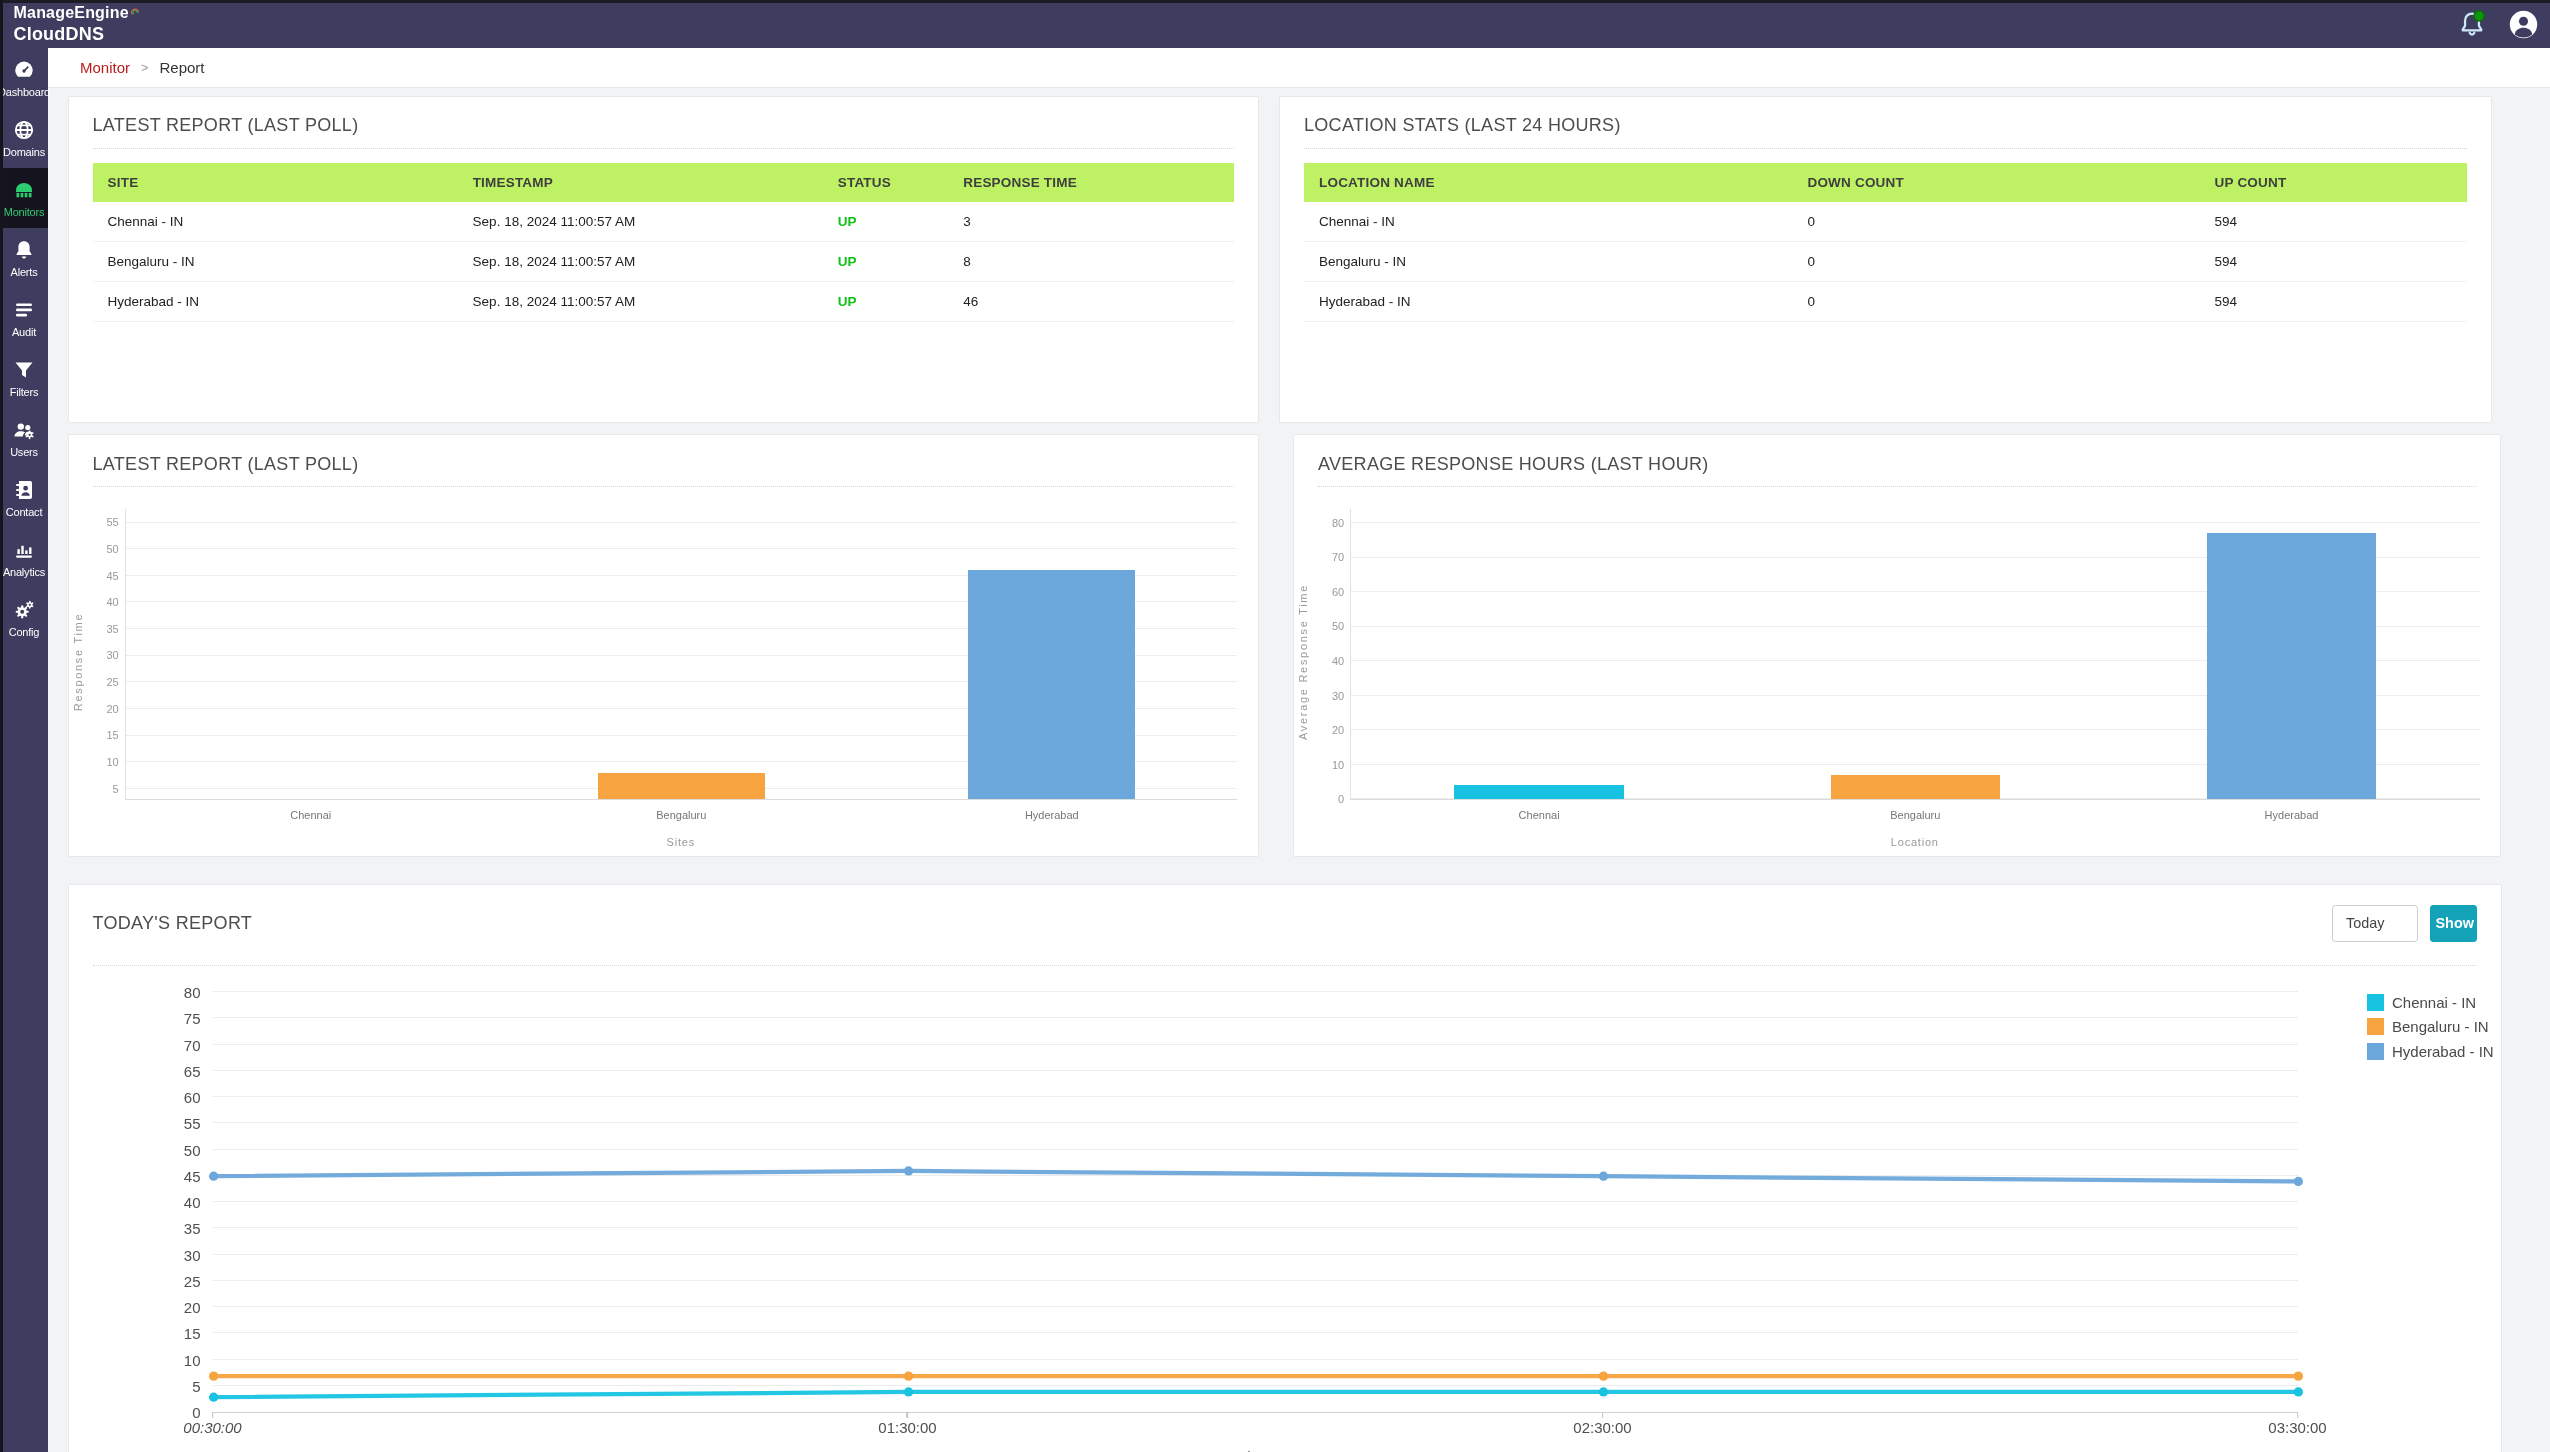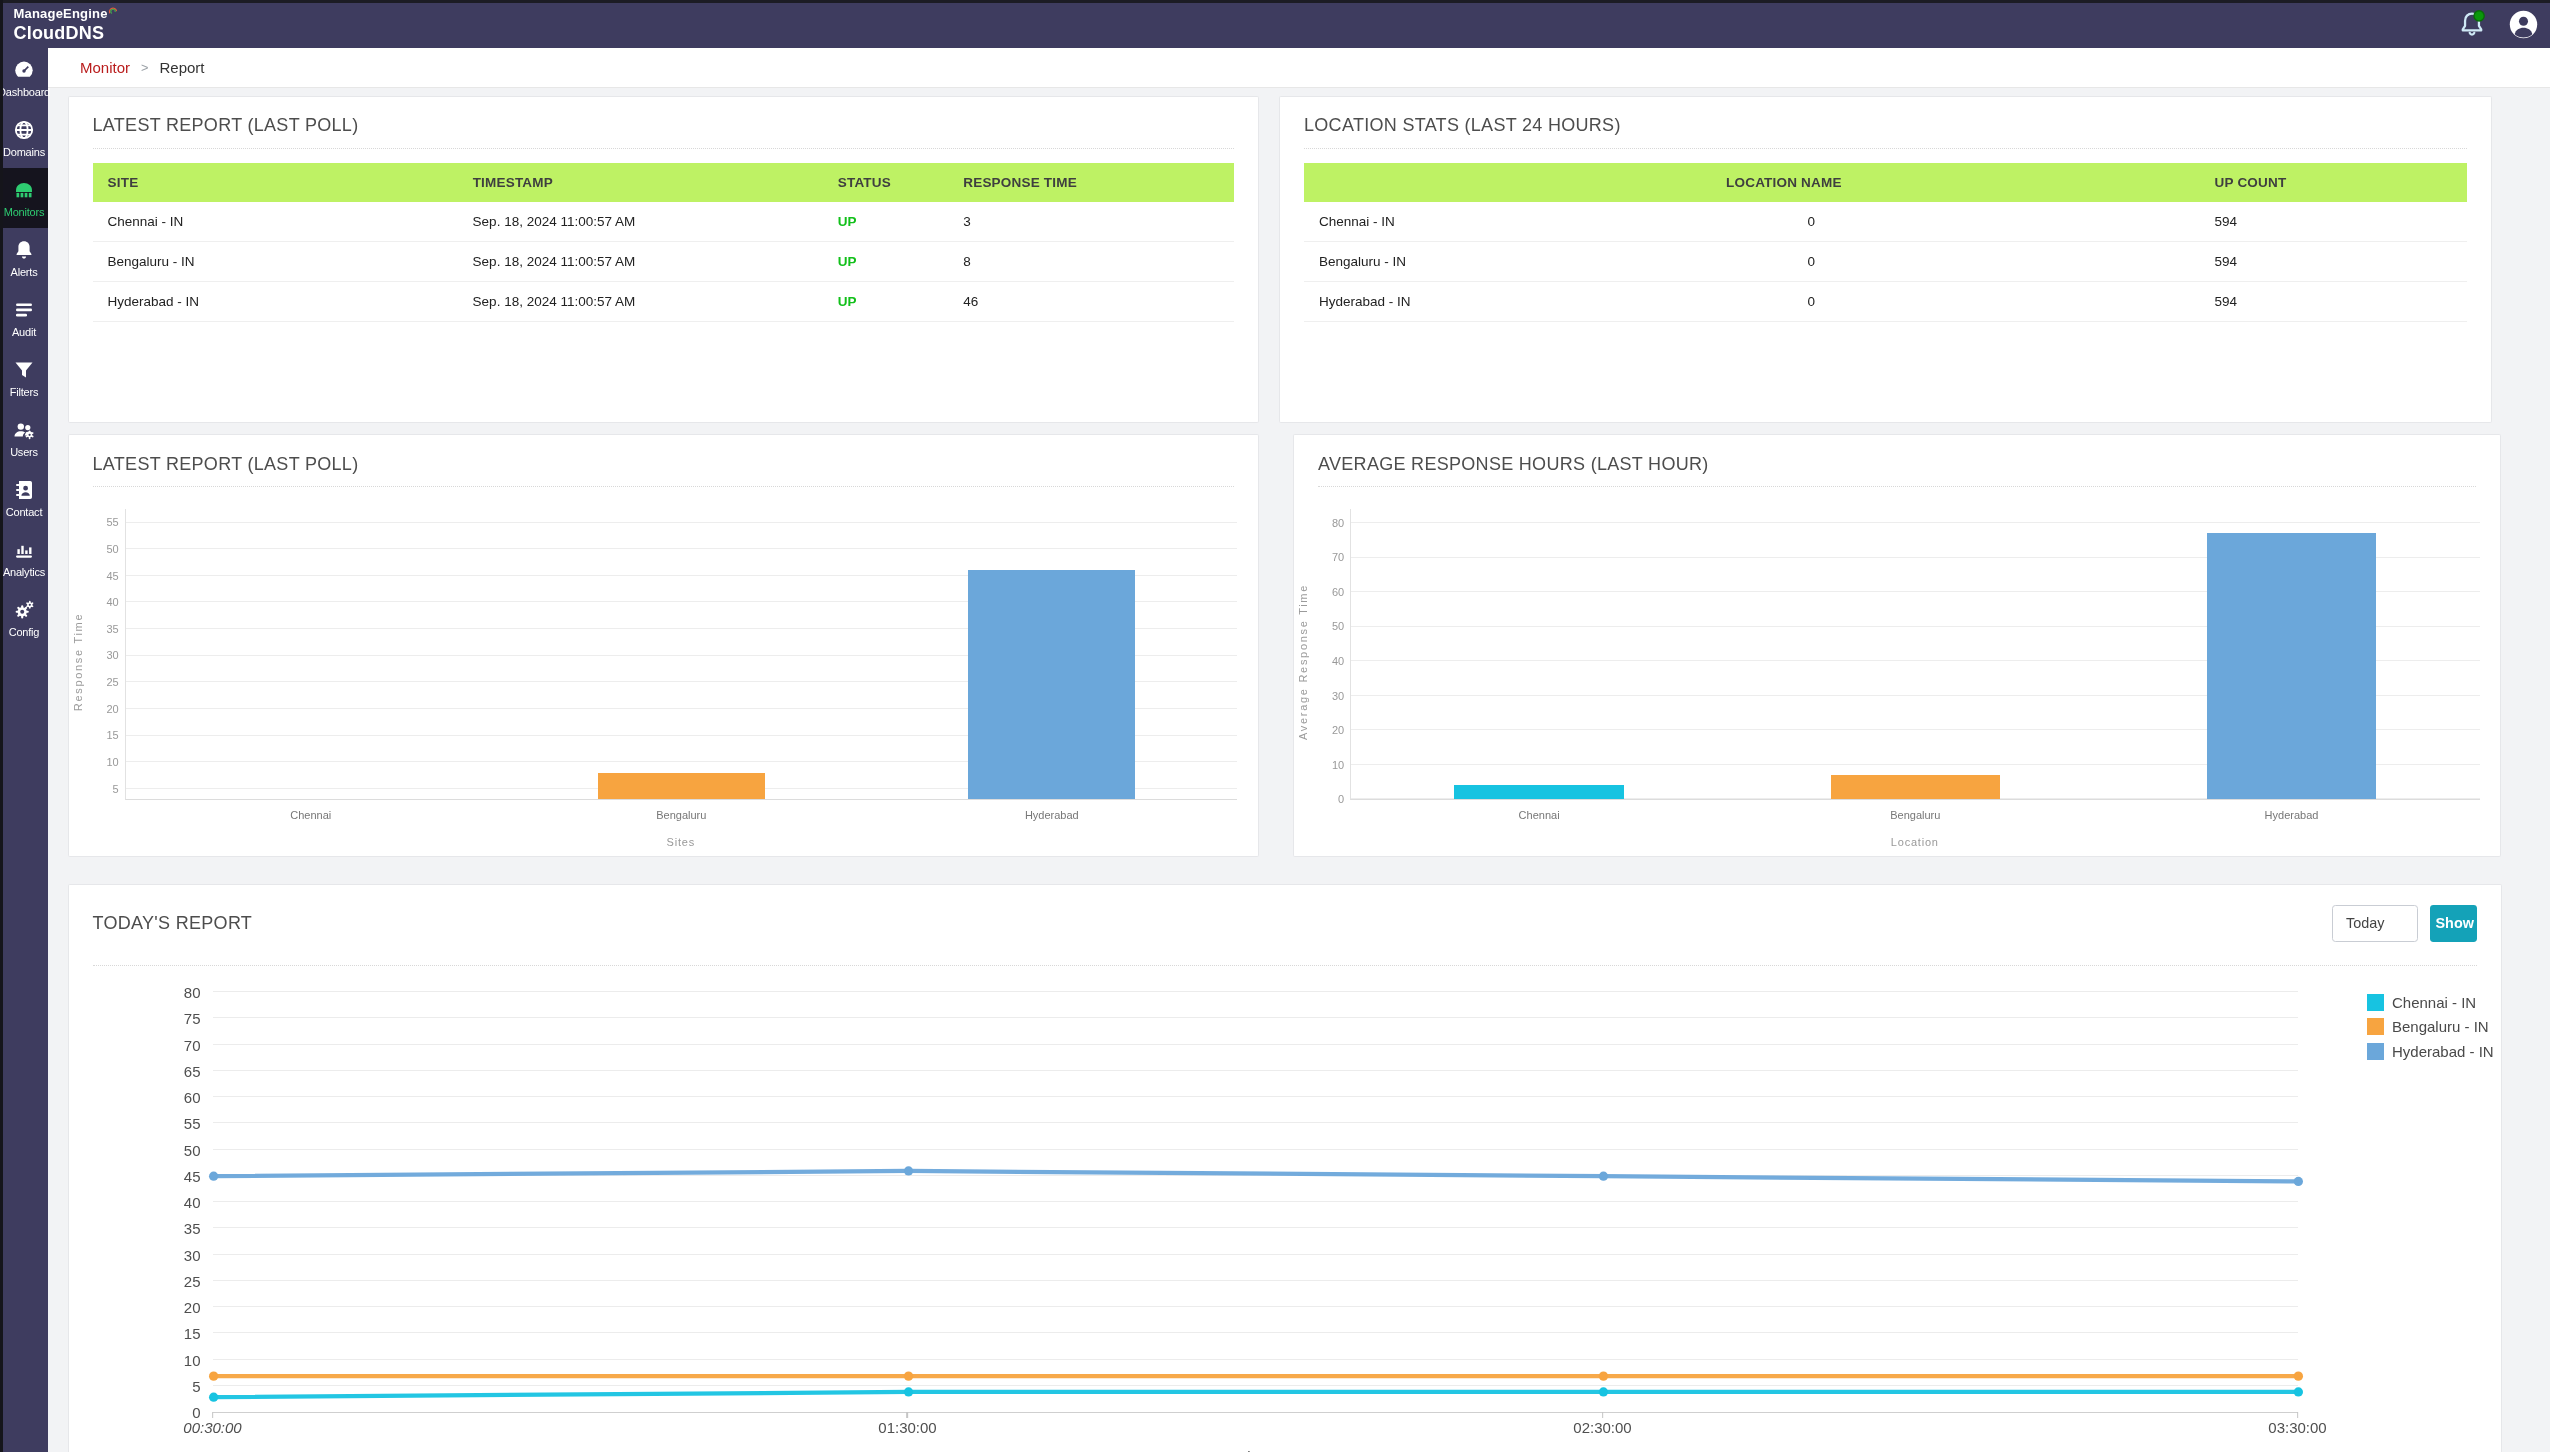--- a/index.html
+++ b/index.html
@@ -6,21 +6,21 @@
   *{box-sizing:border-box;}
   .app{position:relative;width:2550px;height:1452px;overflow:hidden;
        font-family:"Liberation Sans",sans-serif;background:#f2f3f5;}
   .top-edge{position:absolute;top:0;left:0;right:0;height:2.5px;background:#1c1c24;z-index:60;}
   .left-edge{position:absolute;top:0;left:0;bottom:0;width:2.5px;background:#15151b;z-index:60;}
 
   
   .topbar{position:absolute;top:0;left:0;right:0;height:48px;background:#3e3c5f;z-index:40;
           display:flex;align-items:center;}
   .brand{margin-left:13.5px;line-height:1;color:#fff;}
-  .brand-l1{font-size:13px;font-weight:bold;letter-spacing:0.2px;display:flex;align-items:flex-start;}
+  .brand-l1{font-size:16px;font-weight:bold;letter-spacing:0.2px;display:flex;align-items:flex-start;}
   .brand-l2{font-size:18px;font-weight:bold;margin-top:4px;letter-spacing:0.2px;}
   .swoosh{margin-left:0.8px;margin-top:-2.5px;}
   .topbar-right{position:absolute;right:12px;top:0;height:48px;display:flex;align-items:center;gap:20px;}
   .bell-wrap{position:relative;width:34px;height:34px;cursor:pointer;}
   .avatar{width:29px;height:29px;border-radius:50%;overflow:hidden;cursor:pointer;}
 
   
   .sidebar{position:absolute;left:0;top:48px;bottom:0;width:48px;background:#3e3c5f;z-index:50;}
   .sb-item{height:60px;display:flex;flex-direction:column;align-items:center;justify-content:center;
            color:#fff;cursor:pointer;}
@@ -292,20 +292,21 @@
           </div>
       </div>
     </section>
 
     <section class="card" id="card-location-stats">
       <div class="card-title">LOCATION STATS (LAST 24 HOURS)</div>
       <div class="dotted" style="top:51px"></div>
       <div class="dtable" id="table-location">
         <div class="thead">
             <div class="th" style="width: 42%;">LOCATION NAME</div>
+            <div class="th" style="width: 35%;">DOWN COUNT</div>
             <div class="th" style="width: 23%;">UP COUNT</div>
           </div>
         <div class="tbody">
             <div class="tr">
               <div class="td" style="width: 42%;">Chennai - IN</div>
               <div class="td" style="width: 35%;">0</div>
               <div class="td" style="width: 23%;">594</div>
             </div>
             <div class="tr">
               <div class="td" style="width: 42%;">Bengaluru - IN</div>

